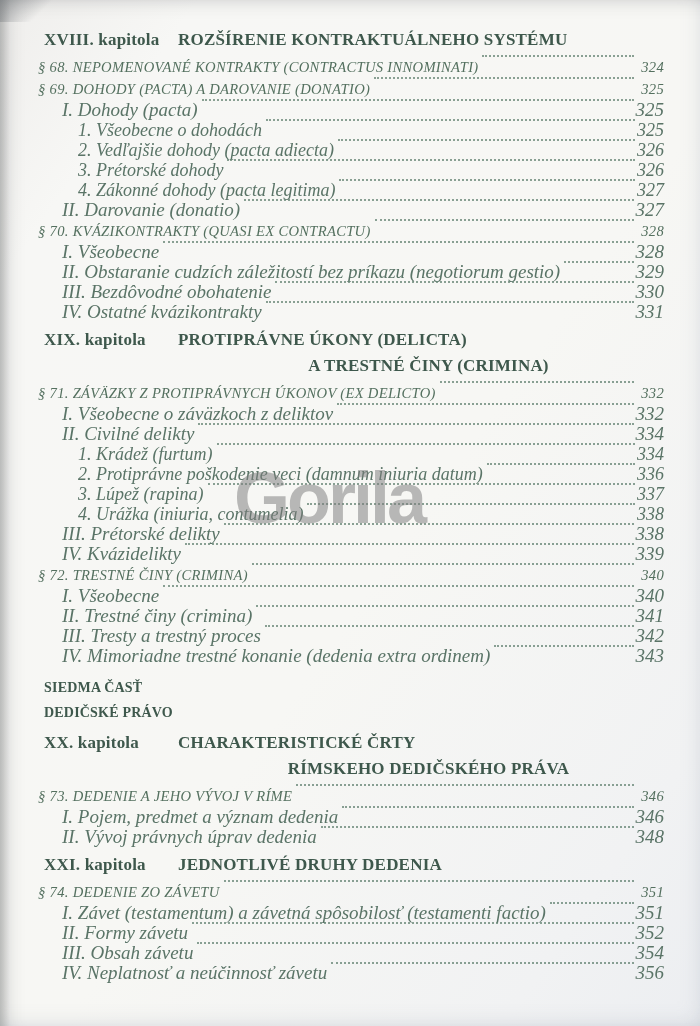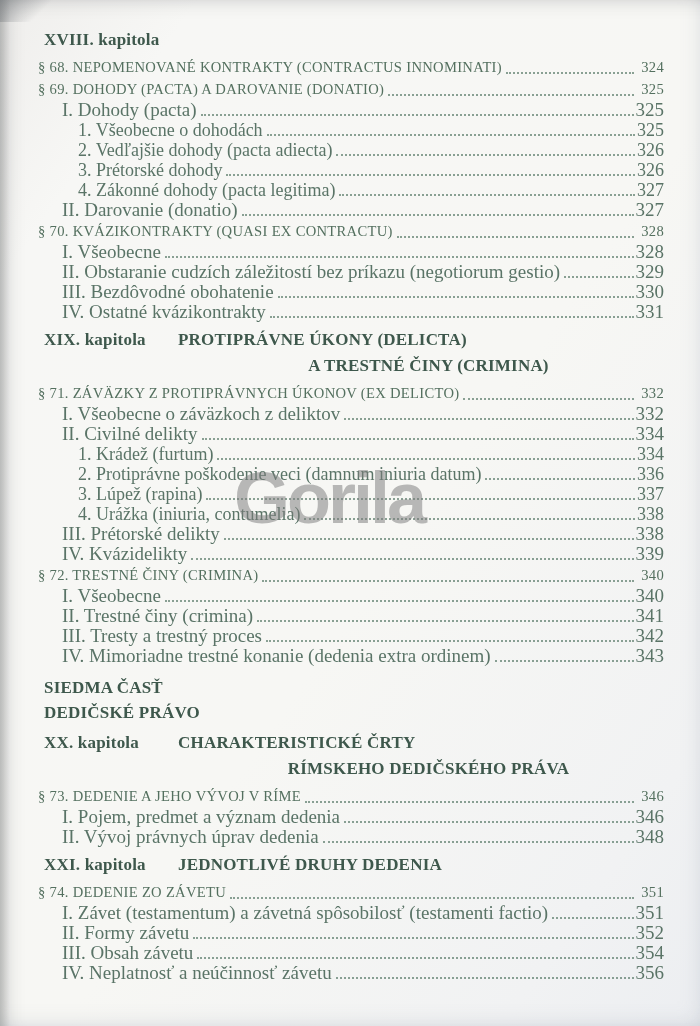--- a/index.html
+++ b/index.html
@@ -42,31 +42,32 @@
     margin: 5px 0 3px 6px;
   }
   .chapter:first-child { margin-top: 4px; }
   .chapter .label { min-width: 134px; white-space: nowrap; }
   .chapter .titles { flex: 1; }
   .chapter .titles div + div { padding-left: 15px; text-align: center; }
   
   .part {
     font-weight: bold;
     color: #3e584c;
-    font-size: 17px;
+    font-size: 14px;
     line-height: 25px;
     letter-spacing: 0.2px;
     margin: 0 0 0 6px;
   }
   .part.first { margin-top: 9px; }
   
   .row {
     display: flex;
-    align-items: flex-end;
+    align-items: flex-start;
     color: #5a7467;
+    font-style: italic;
   }
   .row .t { white-space: nowrap; }
   .row .dots {
     flex: 1;
     min-width: 12px;
     border-bottom: 2px dotted rgba(109,138,123,0.8);
     margin: 0 2px 3px 4px;
     transform: translateY(-1px);
   }
   .row .pg { white-space: nowrap; }
@@ -97,20 +98,23 @@
 <body>
 
 <div class="page">
   <div class="edge-left"></div>
   <div class="edge-topleft"></div>
 
   <div class="content">
     <div id="toc-list">
         <div class="chapter">
           <span class="label">XVIII. kapitola</span>
+          <span class="titles">
+            <div>ROZŠÍRENIE KONTRAKTUÁLNEHO SYSTÉMU</div>
+          </span>
         </div>
         <div class="row lvl0">
           <span class="t">§ 68. NEPOMENOVANÉ KONTRAKTY (CONTRACTUS INNOMINATI)</span>
           <span class="dots"></span>
           <span class="pg">324</span>
         </div>
         <div class="row lvl0">
           <span class="t">§ 69. DOHODY (PACTA) A DAROVANIE (DONATIO)</span>
           <span class="dots"></span>
           <span class="pg">325</span>

